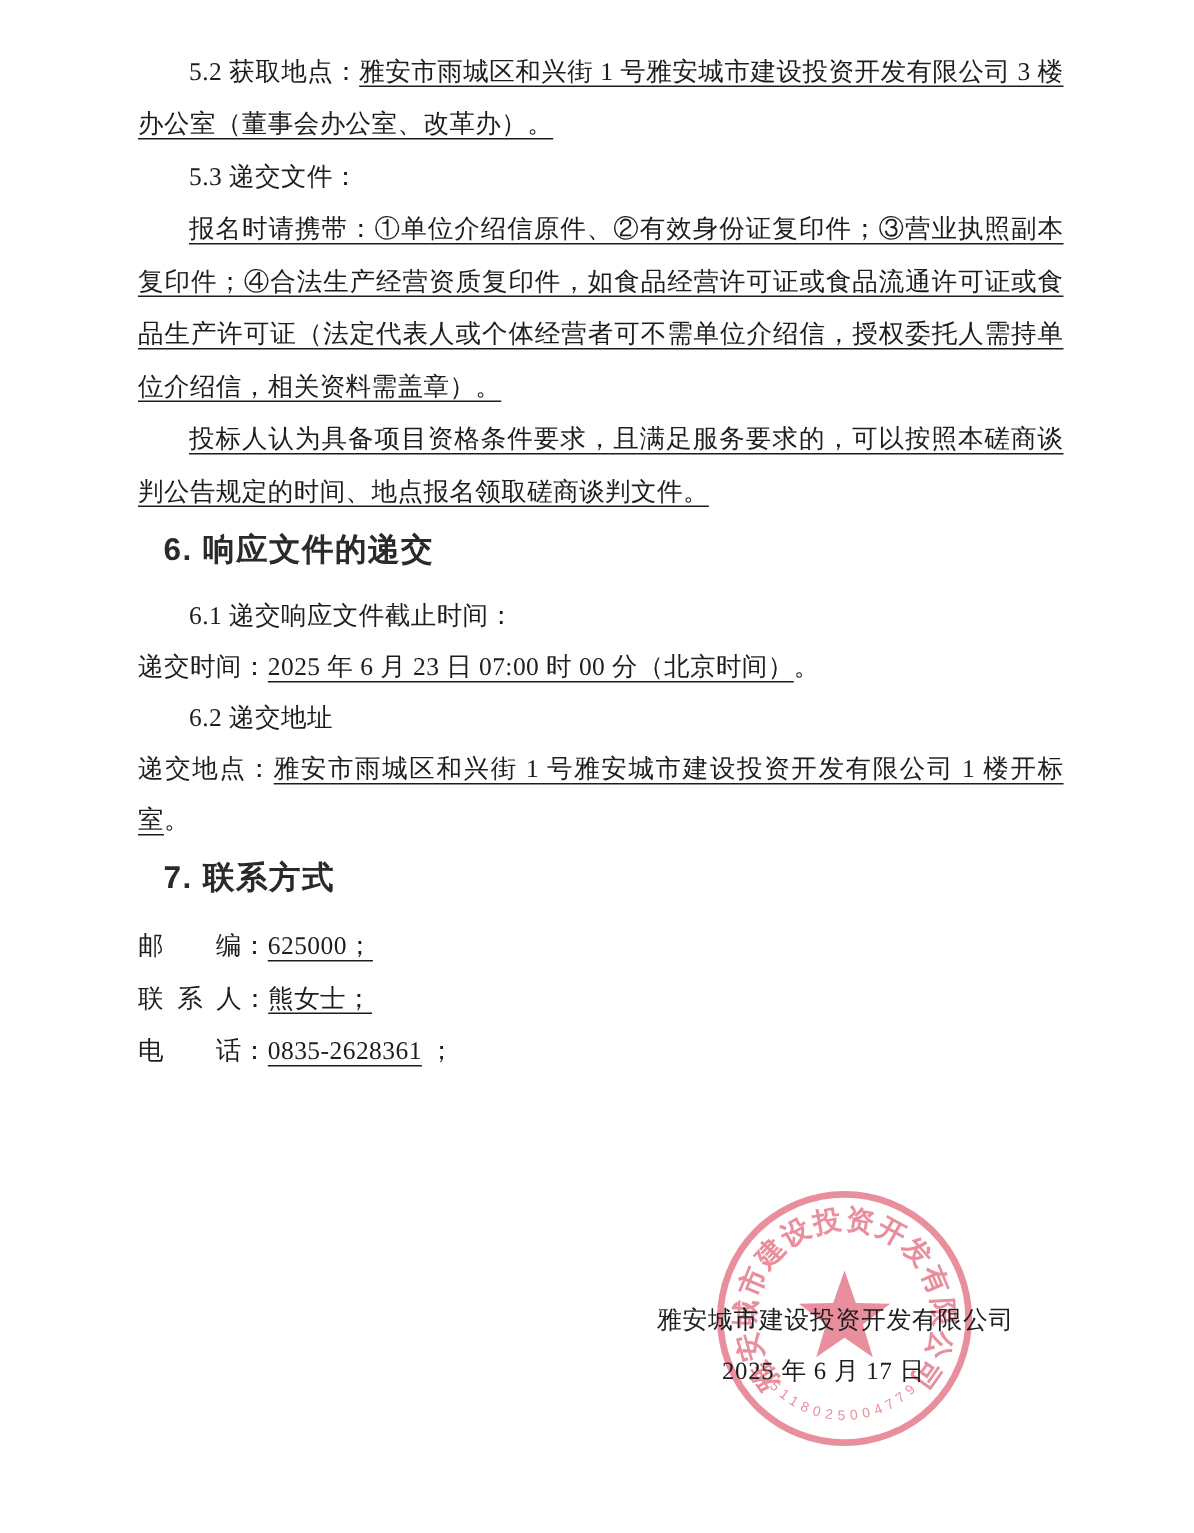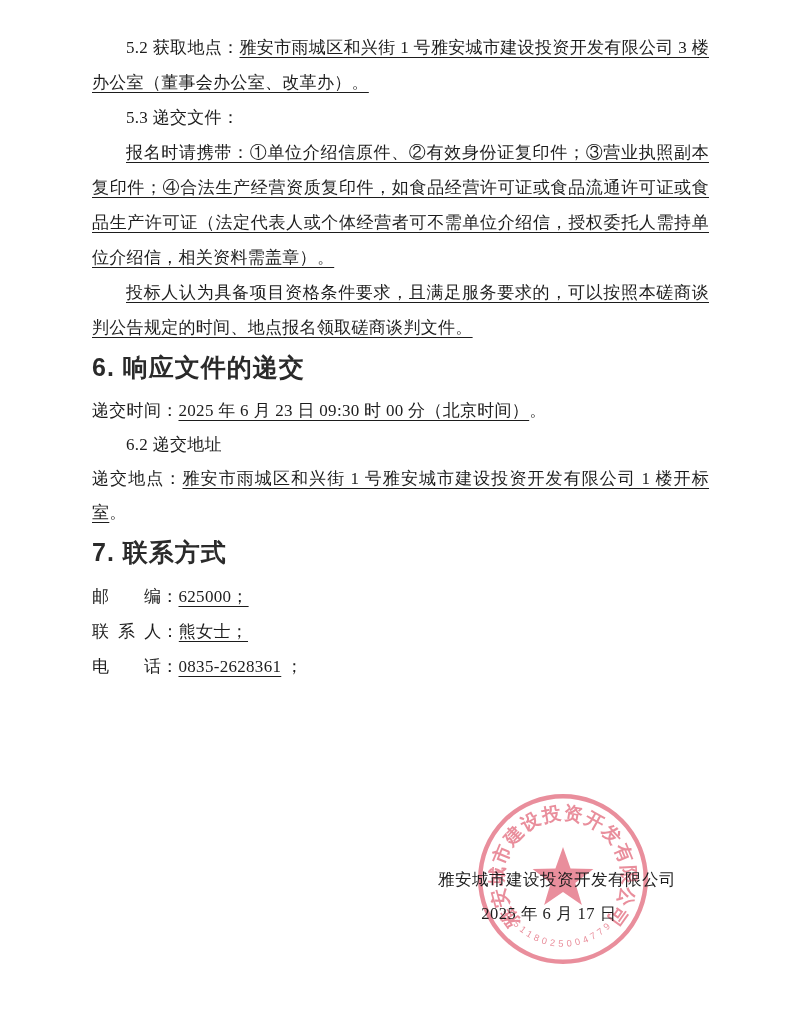--- a/index.html
+++ b/index.html
@@ -24,23 +24,23 @@
   p.indent { text-indent:2em; }
   .ul {
     text-decoration:underline;
     text-underline-offset:4px;
     text-decoration-thickness:1px;
     text-decoration-skip-ink:none;
   }
   h2.doc-heading {
     font-family:"Liberation Sans","DejaVu Sans",sans-serif;
     font-weight:600;
-    font-size:25px;
+    font-size:21px;
     line-height:30px;
-    margin:7px 0 12px 0;
+    margin:7px 0 12px 17px;
     color:#2a2a2a;
     letter-spacing:1px;
   }
   .sec p.body { line-height:34px; }
   .contacts p.body { line-height:35px; }
   .sign-block {
     position:absolute;
     left:412px; top:869px;
     width:222px;
     text-align:center;
@@ -71,21 +71,22 @@
   <p class="body indent">5.3 递交文件：</p>
 
   <p class="body indent"><span class="ul">报名时请携带：①单位介绍信原件、②有效身份证复印件；③营业执照副本复印件；④合法生产经营资质复印件，如食品经营许可证或食品流通许可证或食品生产许可证（法定代表人或个体经营者可不需单位介绍信，授权委托人需持单位介绍信，相关资料需盖章）。</span></p>
 
   <p class="body indent"><span class="ul">投标人认为具备项目资格条件要求，且满足服务要求的，可以按照本磋商谈判公告规定的时间、地点报名领取磋商谈判文件。</span></p>
 
 
   <h2 class="doc-heading">6. 响应文件的递交</h2>
 
   <div class="sec">
-    <p class="body"><span>递交时间：</span><span class="ul">2025 年 6 月 23 日 09:30 时 00 分（北京时间）</span><span>。</span></p>
+    <p class="body indent">6.1 递交响应文件截止时间：</p>
+    <p class="body"><span>递交时间：</span><span class="ul">2025 年 6 月 23 日 07:00 时 00 分（北京时间）</span><span>。</span></p>
     <p class="body indent">6.2 递交地址</p>
     <p class="body"><span>递交地点：</span><span class="ul">雅安市雨城区和兴街 1 号雅安城市建设投资开发有限公司 1 楼开标室</span><span>。</span></p>
   </div>
 
   <h2 class="doc-heading">7. 联系方式</h2>
 
   <div class="contacts">
     <p class="body"><span>邮　　编：</span><span class="ul">625000；</span><span></span></p>
     <p class="body"><span>联 系 人：</span><span class="ul">熊女士；</span><span></span></p>
     <p class="body"><span>电　　话：</span><span class="ul">0835-2628361</span><span> ；</span></p>

